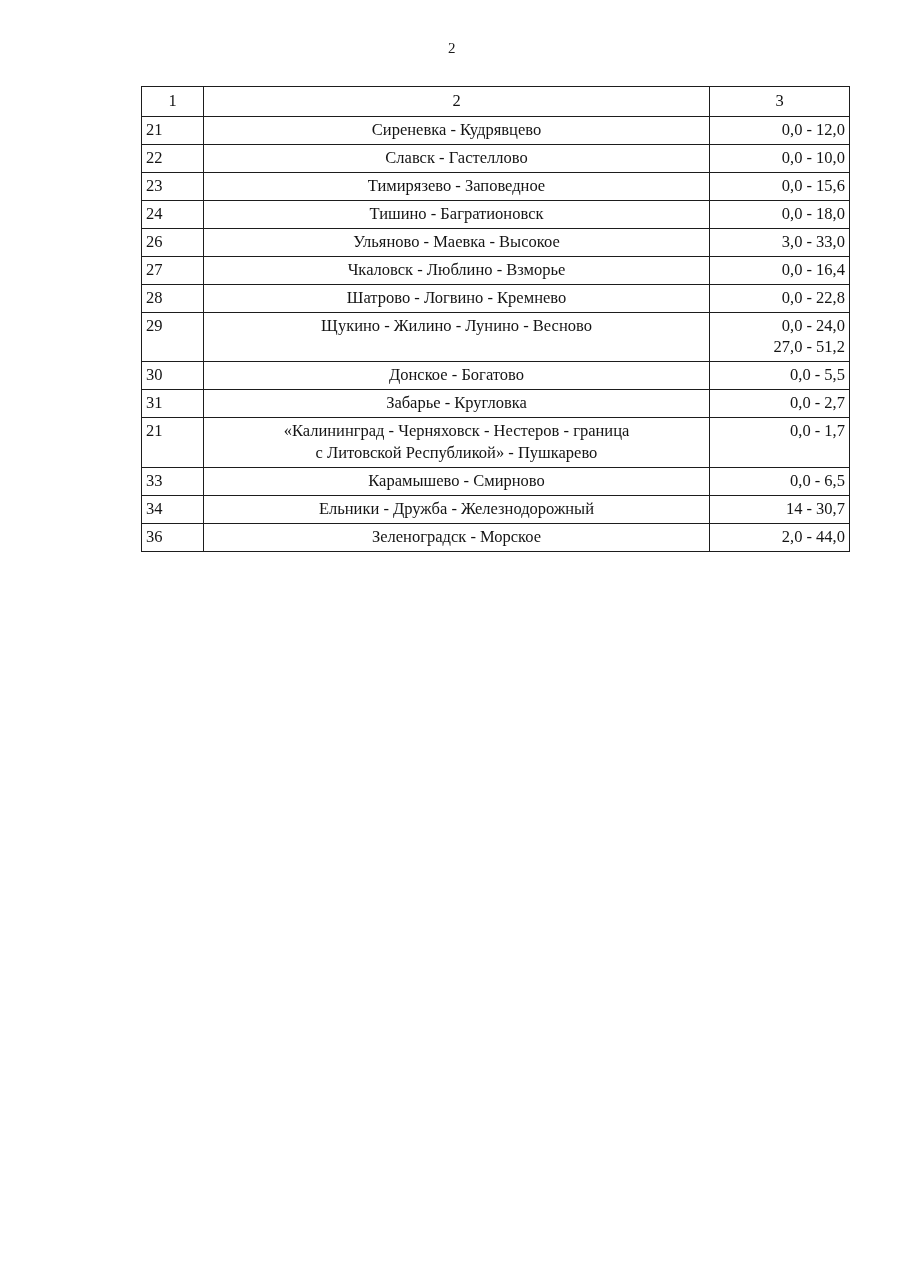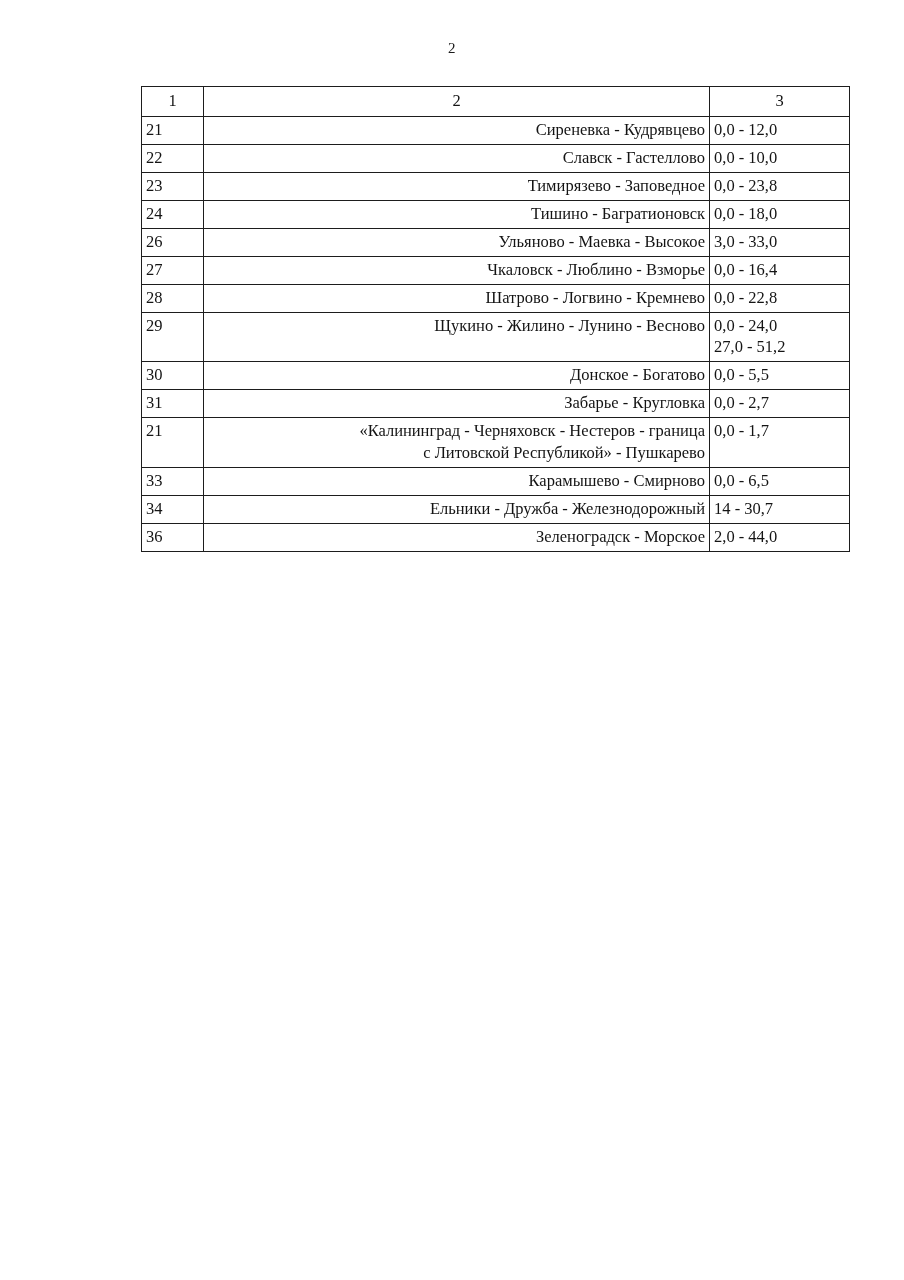--- a/index.html
+++ b/index.html
@@ -53,25 +53,25 @@
     font-family: "Liberation Serif", serif;
     color: #141414;
   }
   col.c-num { width: 62px; }
   col.c-name { width: 506px; }
   col.c-val { width: 140px; }
 
   td.num {
   }
   td.name {
+    text-align: center;
+    padding-left: 10px;
+  }
+  td.val {
     text-align: right;
-    padding-left: 10px;
-  }
-  td.val {
-    text-align: left;
     white-space: pre-line;
   }
   tr.header td {
     text-align: center;
     padding-top: 3px;
     padding-bottom: 4px;
   }
   .val-line {
     display: block;
   }
@@ -111,21 +111,21 @@
             <td class="name">
               <span class="name-line">Славск - Гастеллово</span>
             </td>
             <td class="val"><span class="val-line">0,0 - 10,0</span></td>
           </tr>
           <tr>
             <td class="num">23</td>
             <td class="name">
               <span class="name-line">Тимирязево - Заповедное</span>
             </td>
-            <td class="val"><span class="val-line">0,0 - 23,8</span></td>
+            <td class="val"><span class="val-line">0,0 - 15,6</span></td>
           </tr>
           <tr>
             <td class="num">24</td>
             <td class="name">
               <span class="name-line">Тишино - Багратионовск</span>
             </td>
             <td class="val"><span class="val-line">0,0 - 18,0</span></td>
           </tr>
           <tr>
             <td class="num">26</td>

